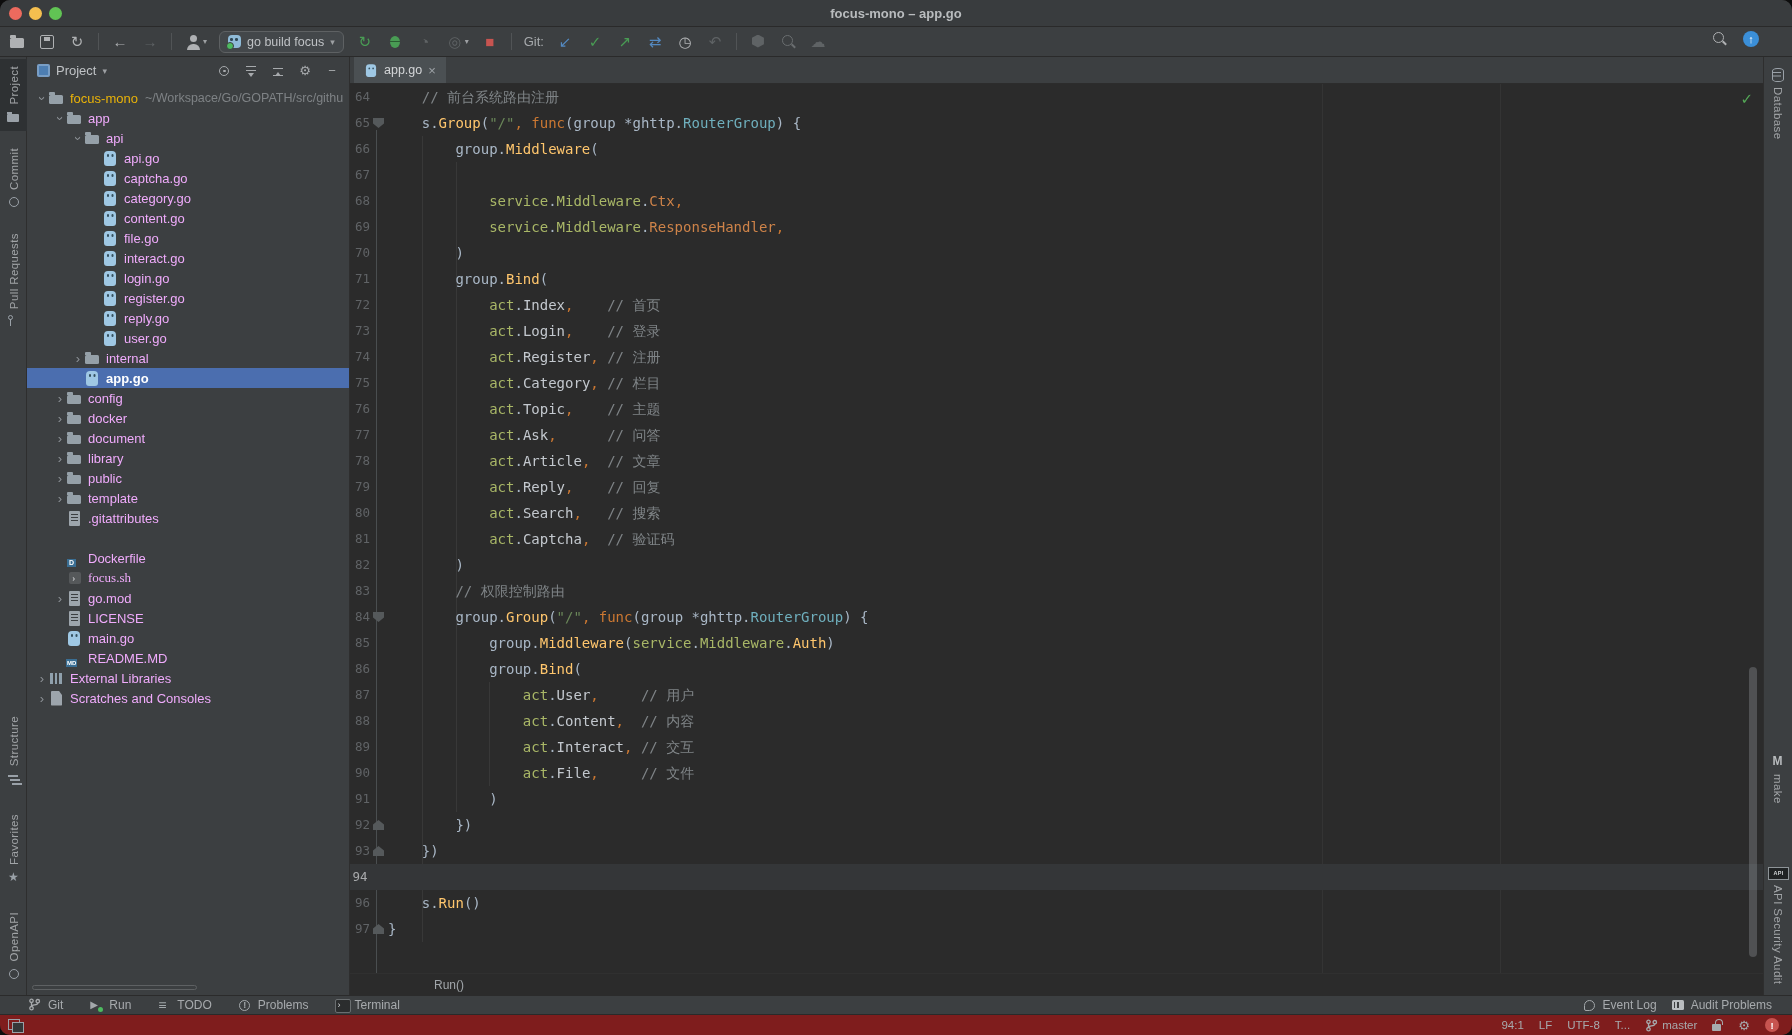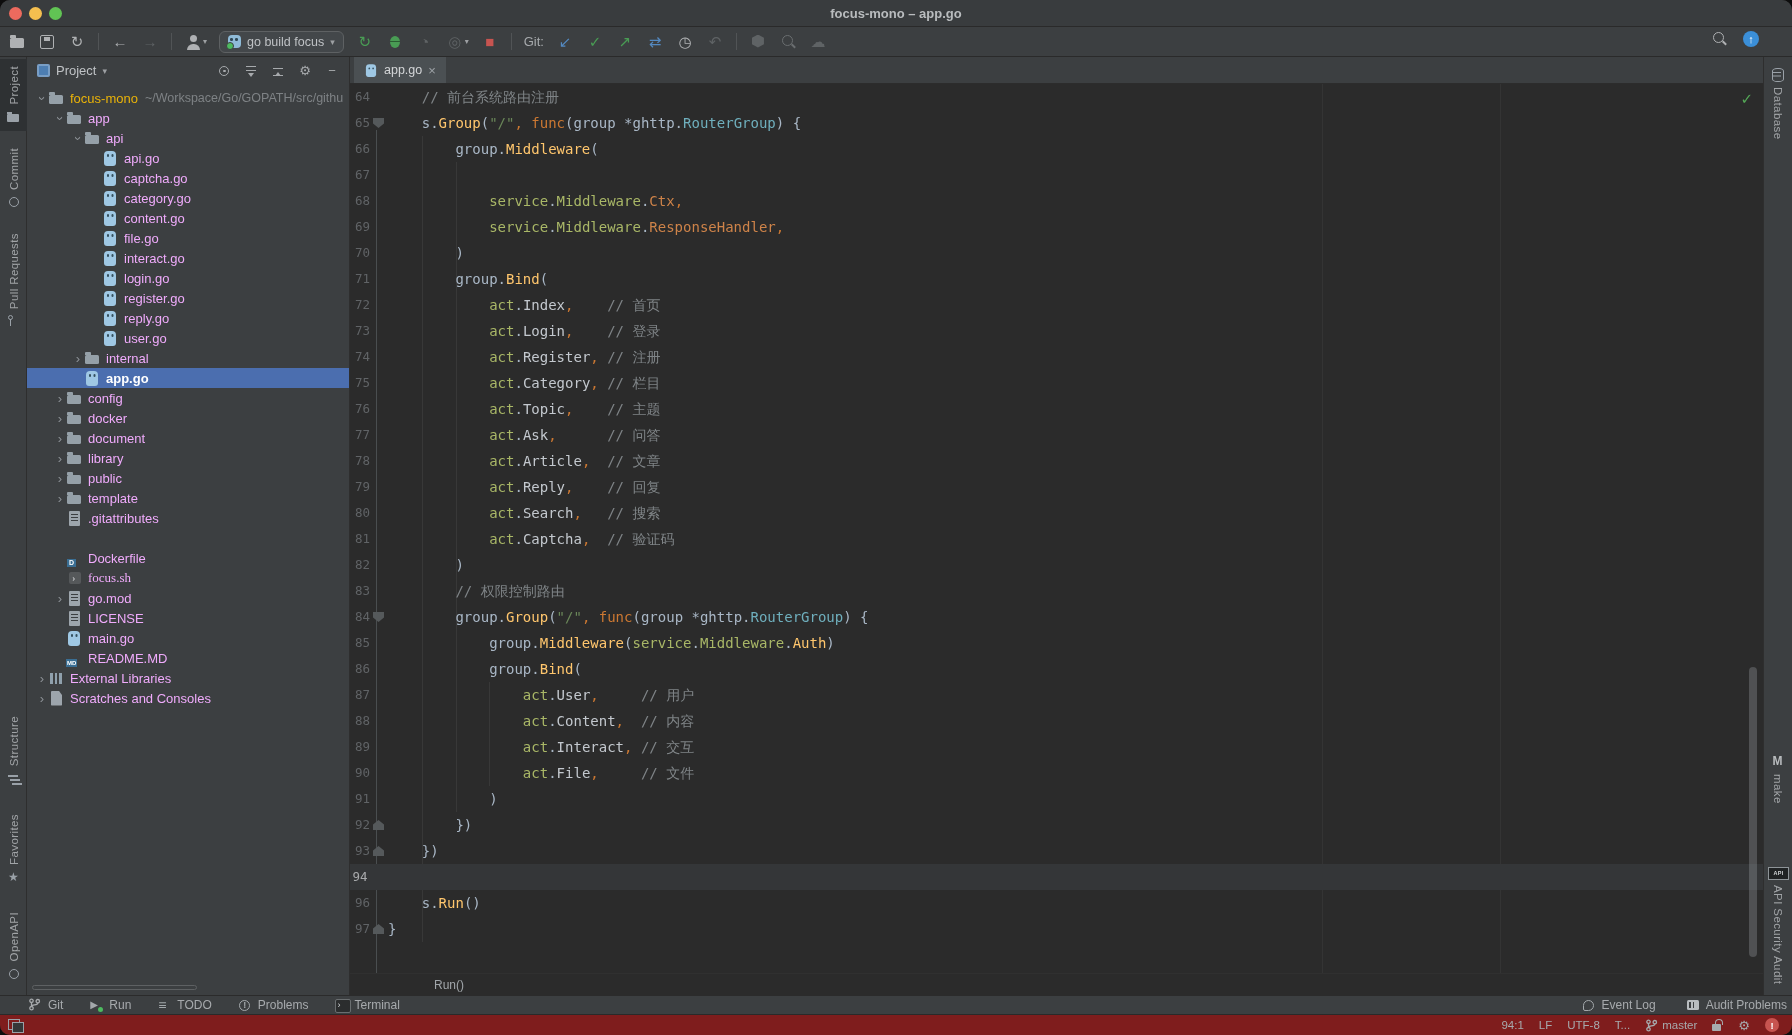--- a/index.html
+++ b/index.html
@@ -189,21 +189,21 @@
   
   #right-stripe { position:absolute; right:0; top:0; bottom:0; width:29px; background:#3C3F41;
                   border-left:1px solid #2e2e2e; }
   #rs-top { position:absolute; top:4px; right:1px; display:flex; flex-direction:column; }
   #rs-bottom { position:absolute; bottom:4px; right:1px; display:flex; flex-direction:column; gap:48px; }
 
   
   #toolwin-bar { position:absolute; left:0; right:0; bottom:21px; height:19px; background:#3C3F41;
                  border-top:1px solid #2b2b2b; display:flex; align-items:center; }
   #twb-left { display:flex; align-items:center; gap:26px; padding-left:28px; }
-  #twb-right { margin-left:auto; display:flex; align-items:center; gap:30px; padding-right:5px; }
+  #twb-right { margin-left:auto; display:flex; align-items:center; gap:14px; padding-right:20px; }
   .twb-item { display:flex; align-items:center; gap:6px; font-size:12px; color:#A7AAAD; }
   .bic { width:14px; height:14px; position:relative; display:inline-block; }
   .bic-run::before { content:"▶"; position:absolute; left:1px; top:0; font-size:10px; color:#A3A8AB; line-height:14px; }
   .bic-run::after { content:""; position:absolute; right:0; bottom:0; width:5px; height:5px;
       border-radius:50%; background:#4DBB5F; }
   .bic-todo::before { content:"≡"; position:absolute; left:1px; top:-1px; font-size:14px; color:#A3A8AB; }
   .bic-problems::before { content:""; position:absolute; inset:1.5px; border:1.5px solid #A3A8AB; border-radius:50%; }
   .bic-problems::after { content:"!"; position:absolute; inset:0; font-size:9px; font-weight:700; color:#A3A8AB;
       display:flex; align-items:center; justify-content:center; }
   .bic-terminal::before { content:""; position:absolute; top:1px; left:0; width:14px; height:12px;

